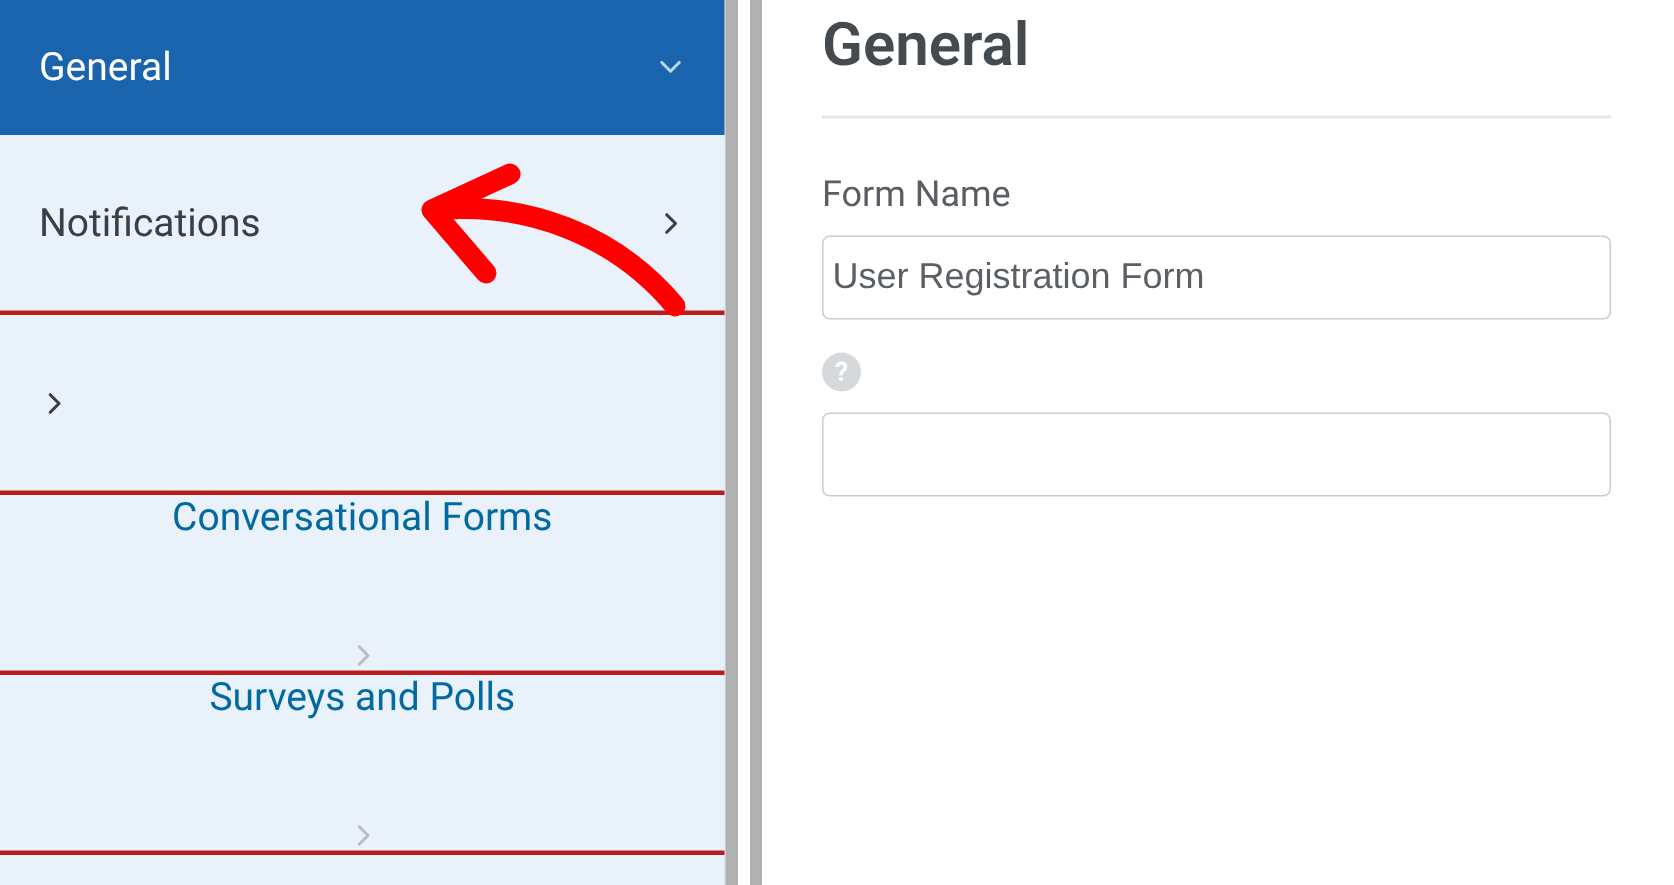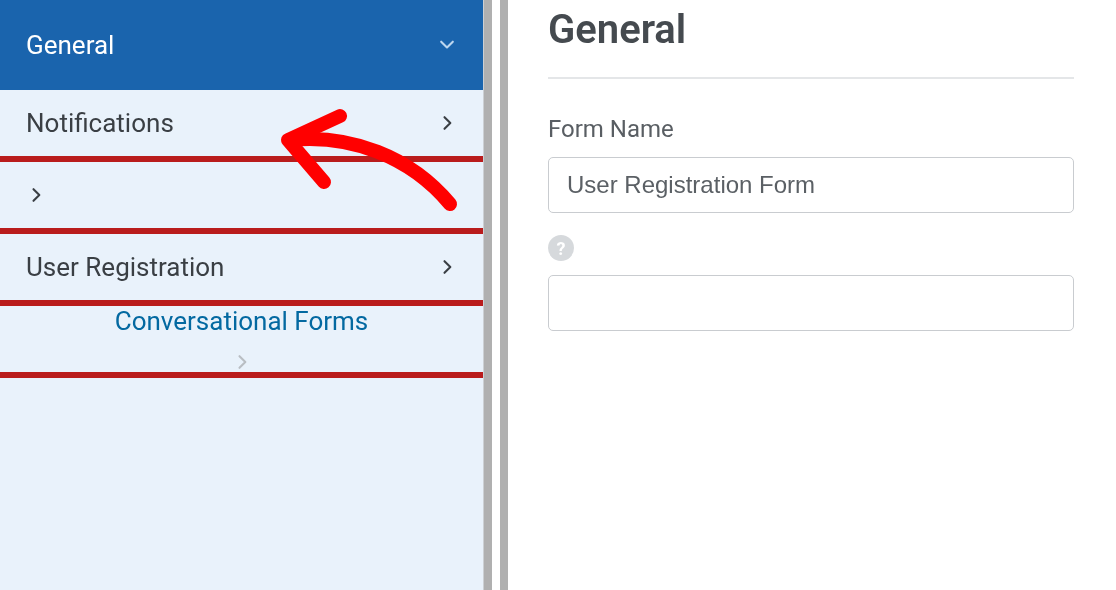--- a/index.html
+++ b/index.html
@@ -11,25 +11,25 @@
     width: 484px;
     background: #e9f2fb;
     border-right: 1px solid #ccd0d4;
     display: flex;
     flex-direction: column;
   }
   .side-item {
     display: flex;
     align-items: center;
     justify-content: space-between;
-    height: 72px;
+    height: 120px;
     padding: 0 26px 0 26px;
     font-size: 26px;
     color: #3a3f44;
-    border-bottom: 6px solid #b91c1c;
+    border-bottom: 3px solid #b91c1c;
     cursor: pointer;
     background: #e9f2fb;
   }
   .side-item.active {
     background: #1a64ad;
     color: #ffffff;
     height: 90px;
     border-bottom: none;
   }
   .side-item.muted { color: #0369a1; flex-direction: column; }
@@ -85,21 +85,21 @@
     display: inline-flex; align-items: center; justify-content: center;
     font-size: 18px; font-weight: 700;
   }
   .text-input, .textarea {
     width: 100%;
     border: 1px solid #c9ccd0;
     border-radius: 5px;
     background: #fff;
     font-size: 24px;
     color: #5b6065;
-    padding: 14px 18px;
+    padding: 14px 6px;
   }
   .text-input { height: 56px; }
   .textarea { height: 106px; resize: none; }
 
   
   .annotation {
     position: absolute;
     left: 240px; top: 76px;
     width: 280px; height: 180px;
     pointer-events: none;
@@ -131,38 +131,38 @@
     </div>
 
     <div class="side-item">
       <span class="chev">
         <svg viewBox="0 0 24 24" fill="none">
             <path d="M9 5l7 7-7 7" stroke-width="2.5" stroke-linecap="round" stroke-linejoin="round"></path>
           </svg>
       </span>
     </div>
 
-    <div class="side-item">
-      <span>User Registration</span>
-      <span class="chev">
-        <svg viewBox="0 0 24 24" fill="none">
-            <path d="M9 5l7 7-7 7" stroke-width="2.5" stroke-linecap="round" stroke-linejoin="round"></path>
-          </svg>
-      </span>
-    </div>
 
     <div class="side-item muted">
       <span>Conversational Forms</span>
       <span class="chev">
         <svg viewBox="0 0 24 24" fill="none">
             <path d="M9 5l7 7-7 7" stroke-width="2.5" stroke-linecap="round" stroke-linejoin="round"></path>
           </svg>
       </span>
     </div>
 
+    <div class="side-item muted">
+      <span>Surveys and Polls</span>
+      <span class="chev">
+        <svg viewBox="0 0 24 24" fill="none">
+            <path d="M9 5l7 7-7 7" stroke-width="2.5" stroke-linecap="round" stroke-linejoin="round"></path>
+          </svg>
+      </span>
+    </div>
 
   </div>
 
   <div class="gap"></div>
 
   <div class="main">
     <h1 class="page-title">General</h1>
     <hr class="hr">
 
     <div class="field">

